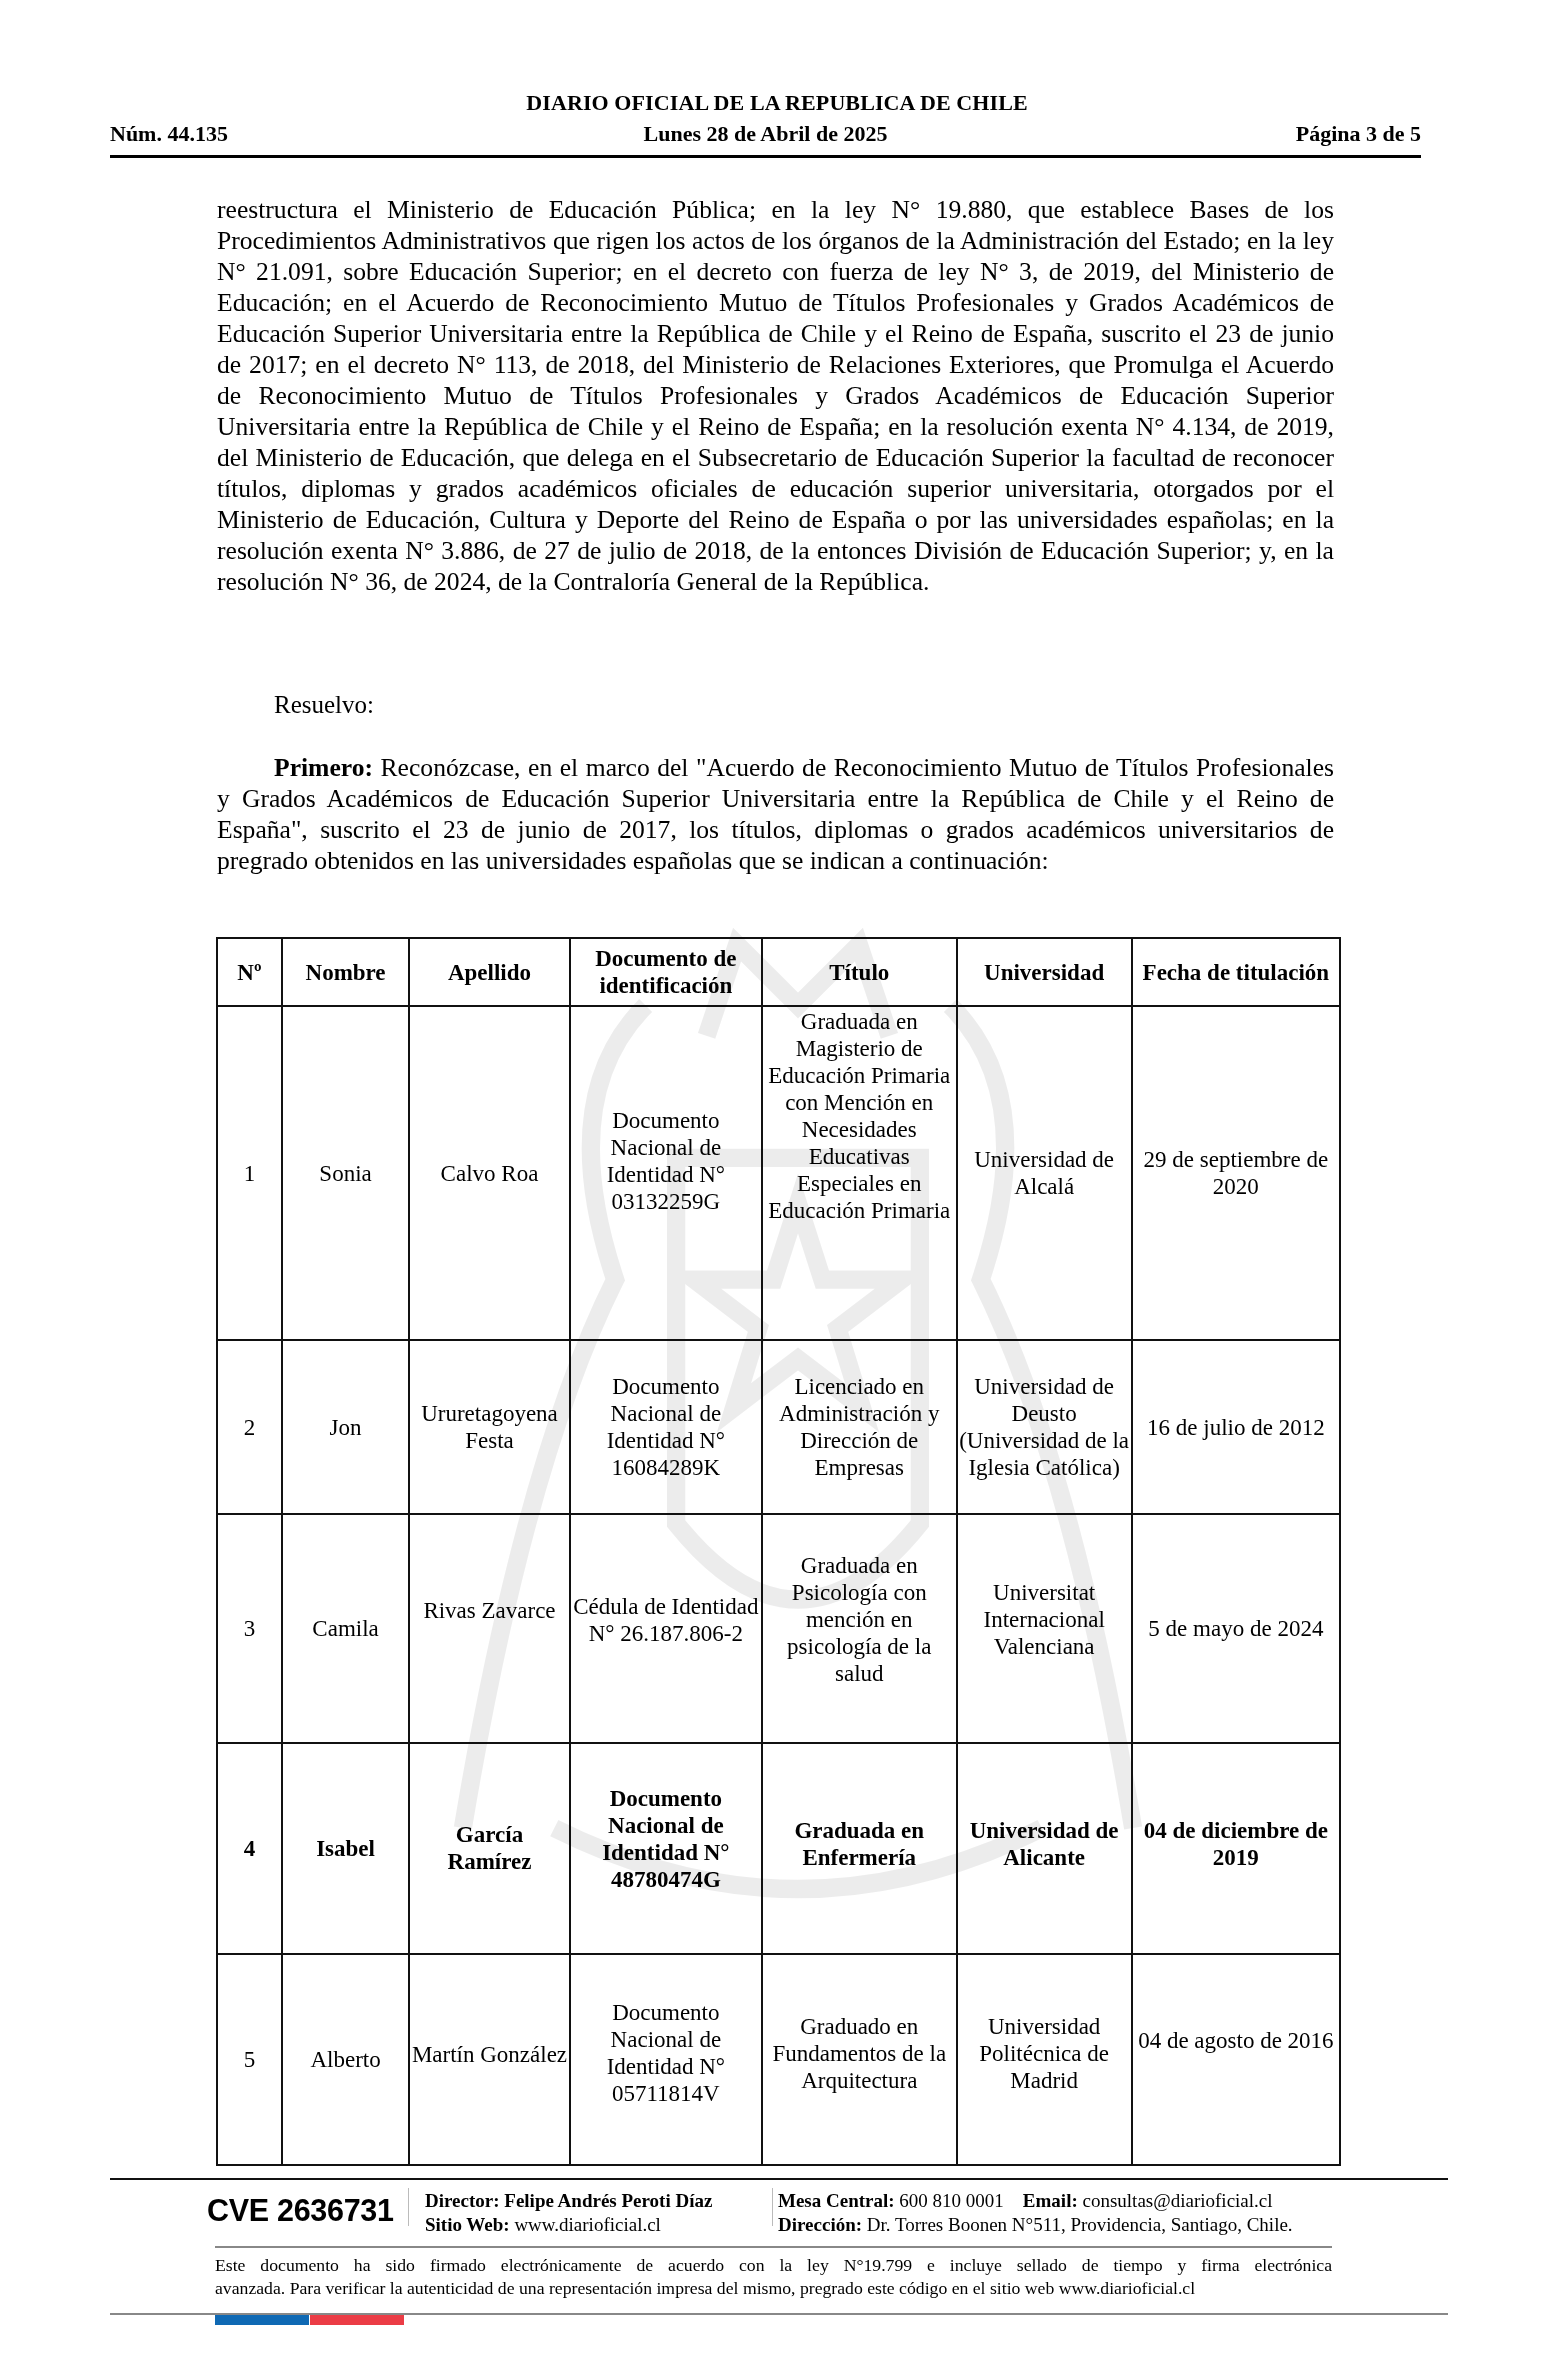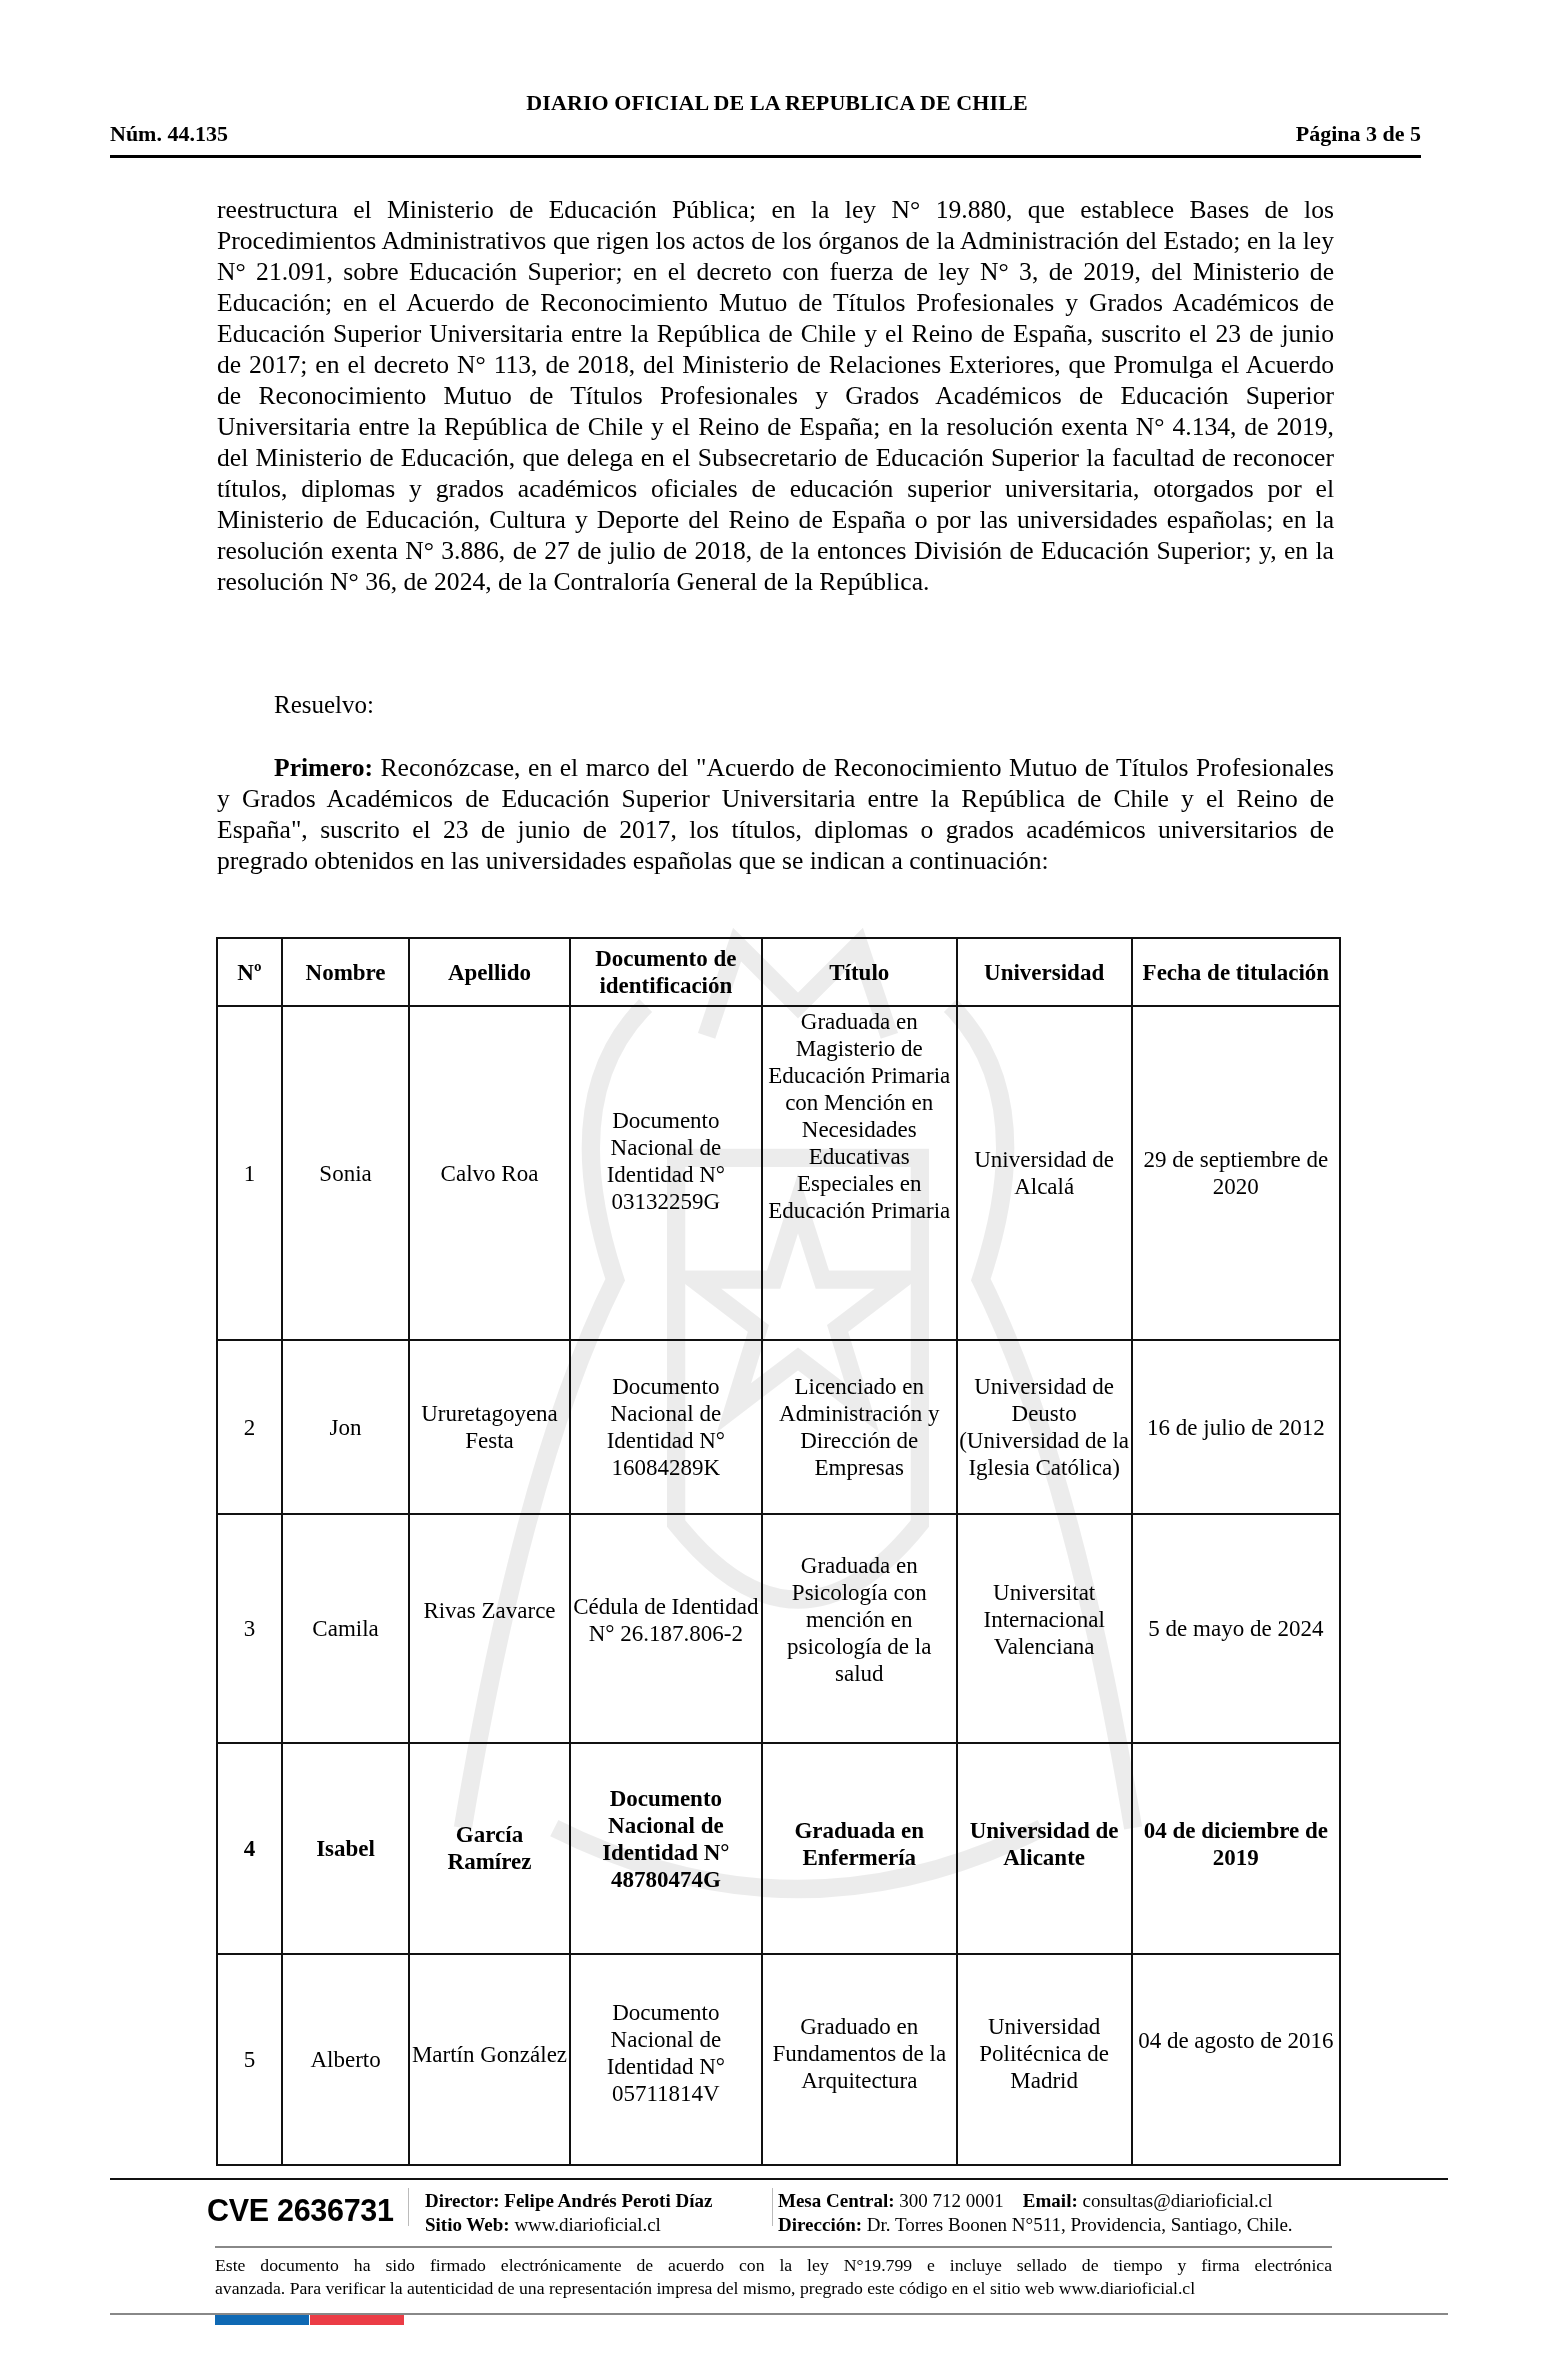--- a/index.html
+++ b/index.html
@@ -50,20 +50,21 @@
   .ftr-rule3 { position:absolute; top:2313px; left:110px; width:1338px; height:1.8px; background:#888; }
   .flag-blue { position:absolute; top:2315px; left:215px; width:94px; height:10.4px; }
   .flag-red { position:absolute; top:2315px; left:310px; width:94px; height:10.4px; }
 </style>
 </head>
 <body>
 
 <div class="hdr-title">DIARIO OFICIAL DE LA REPUBLICA DE CHILE</div>
 <div class="hdr-row">
   <span class="hdr-num">Núm. 44.135</span>
+  <span class="hdr-date">Lunes 28 de Abril de 2025</span>
   <span class="hdr-page">Página 3 de 5</span>
 </div>
 <div class="hdr-rule"></div>
 
 <div class="body-wrap p-intro" style="position:absolute;">reestructura el Ministerio de Educación Pública; en la ley N° 19.880, que establece Bases de los Procedimientos Administrativos que rigen los actos de los órganos de la Administración del Estado; en la ley N° 21.091, sobre Educación Superior; en el decreto con fuerza de ley N° 3, de 2019, del Ministerio de Educación; en el Acuerdo de Reconocimiento Mutuo de Títulos Profesionales y Grados Académicos de Educación Superior Universitaria entre la República de Chile y el Reino de España, suscrito el 23 de junio de 2017; en el decreto N° 113, de 2018, del Ministerio de Relaciones Exteriores, que Promulga el Acuerdo de Reconocimiento Mutuo de Títulos Profesionales y Grados Académicos de Educación Superior Universitaria entre la República de Chile y el Reino de España; en la resolución exenta N° 4.134, de 2019, del Ministerio de Educación, que delega en el Subsecretario de Educación Superior la facultad de reconocer títulos, diplomas y grados académicos oficiales de educación superior universitaria, otorgados por el Ministerio de Educación, Cultura y Deporte del Reino de España o por las universidades españolas; en la resolución exenta N° 3.886, de 27 de julio de 2018, de la entonces División de Educación Superior; y, en la resolución N° 36, de 2024, de la Contraloría General de la República.</div>
 <div class="p-resuelvo">Resuelvo:</div>
 <div class="body-wrap p-primero" style="position:absolute;"><b>Primero:</b><span> Reconózcase, en el marco del "Acuerdo de Reconocimiento Mutuo de Títulos Profesionales y Grados Académicos de Educación Superior Universitaria entre la República de Chile y el Reino de España", suscrito el 23 de junio de 2017, los títulos, diplomas o grados académicos universitarios de pregrado obtenidos en las universidades españolas que se indican a continuación:</span></div>
 
 <svg class="watermark" viewBox="0 0 300 360">
   <g fill="none" stroke="#000" stroke-width="6">
@@ -150,21 +151,21 @@
 
 <div class="ftr-rule1"></div>
 <div class="cve">CVE 2636731</div>
 <div class="vsep1"></div>
 <div class="ftr-col ftr-a">
   <div><b>Director:</b> <b>Felipe Andrés Peroti Díaz</b></div>
   <div><b>Sitio Web:</b> <span>www.diarioficial.cl</span></div>
 </div>
 <div class="vsep2"></div>
 <div class="ftr-col ftr-b">
-  <div><b>Mesa Central:</b> <span>300 712 0001</span>&nbsp;&nbsp;&nbsp;&nbsp;<b>Email:</b> <span>consultas@diarioficial.cl</span></div>
+  <div><b>Mesa Central:</b> <span>600 810 0001</span>&nbsp;&nbsp;&nbsp;&nbsp;<b>Email:</b> <span>consultas@diarioficial.cl</span></div>
   <div><b>Dirección:</b> <span>Dr. Torres Boonen N°511, Providencia, Santiago, Chile.</span></div>
 </div>
 <div class="ftr-rule2"></div>
 <div class="ftr-note">Este documento ha sido firmado electrónicamente de acuerdo con la ley N°19.799 e incluye sellado de tiempo y firma electrónica</div>
 <div class="ftr-note2">avanzada. Para verificar la autenticidad de una representación impresa del mismo, pregrado este código en el sitio web www.diarioficial.cl</div>
 <div class="ftr-rule3"></div>
 <div class="flag-blue" style="background: rgb(15, 105, 180);"></div>
 <div class="flag-red" style="background: rgb(235, 60, 70);"></div>
 
 

